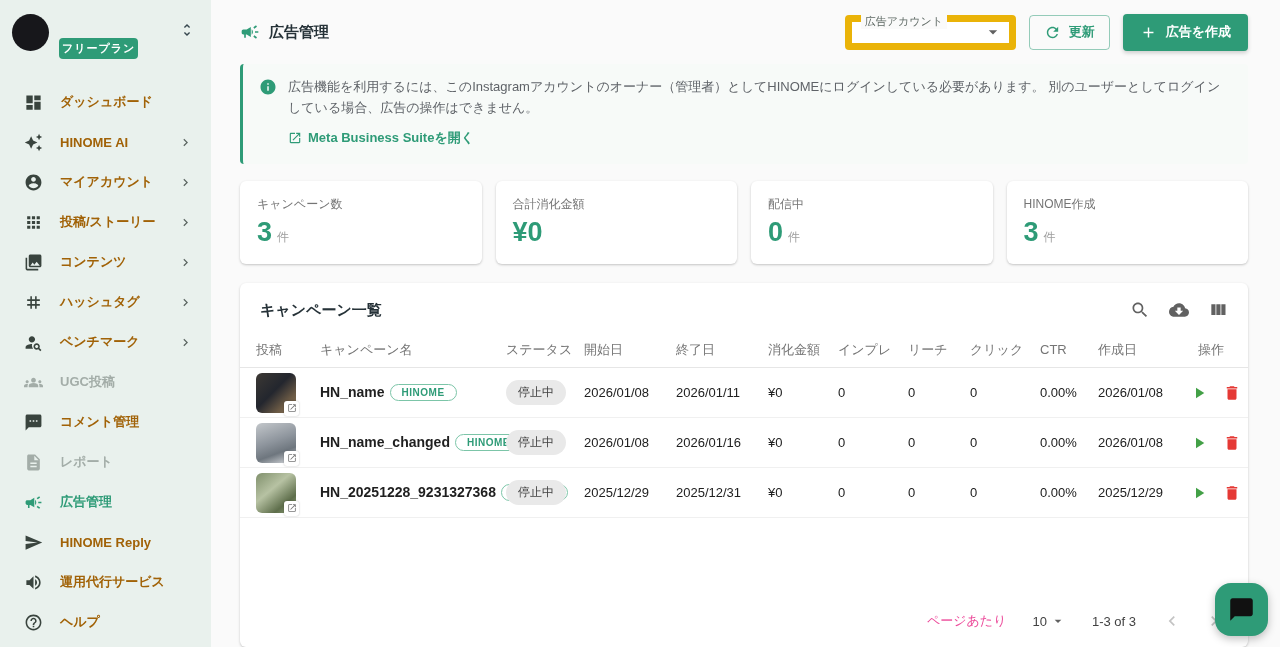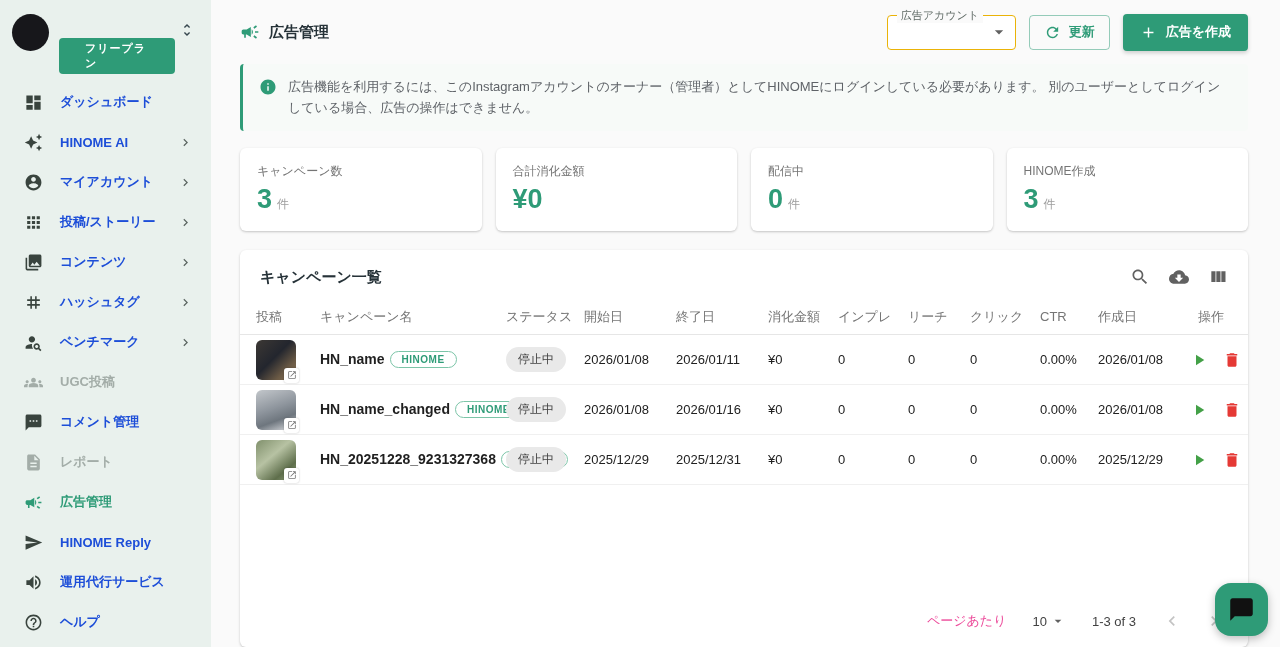--- a/index.html
+++ b/index.html
@@ -4,41 +4,41 @@
 <style>
   * { margin:0; padding:0; box-sizing:border-box; }
   html,body { width:1280px; height:647px; overflow:hidden; }
   body { font-family:"Liberation Sans","DejaVu Sans",sans-serif; background:#fafafa; }
   .app { display:flex; width:1280px; height:647px; }
 
   
   .sidebar { width:211px; flex-shrink:0; background:#e9f1ed; padding:12px 8px 0 8px; display:flex; flex-direction:column; overflow:hidden; }
   .profile { display:flex; align-items:flex-start; padding:2px 4px 0 4px; height:58px; }
   .avatar { width:37px; height:37px; border-radius:50%; background:#17171b; flex-shrink:0; }
-  .plan-badge { background:#2e9b77; color:#fff; font-size:11px; font-weight:700; padding:3px 26px; border-radius:4px; margin-left:10px; margin-top:24px; letter-spacing:1px; }
+  .plan-badge { background:#2e9b77; color:#fff; font-size:11px; font-weight:700; padding:3px 3px; border-radius:4px; margin-left:10px; margin-top:24px; letter-spacing:1px; }
   .collapse-btn { margin-left:auto; background:none; border:none; cursor:pointer; padding:4px; margin-top:4px; }
   .collapse-btn svg { width:16px; height:16px; fill:#37474f; }
   .nav { margin-top:12px; display:flex; flex-direction:column; }
-  .nav-item { display:flex; align-items:center; height:40px; padding:0 10px 0 16px; gap:17px; color:#1d4ed8; font-size:13px; font-weight:700; cursor:pointer; border-radius:6px; white-space:nowrap; }
+  .nav-item { display:flex; align-items:center; height:40px; padding:0 10px 0 16px; gap:17px; color:#a16207; font-size:13px; font-weight:700; cursor:pointer; border-radius:6px; white-space:nowrap; }
   .nav-item .nav-icon { display:flex; width:19px; flex-shrink:0; }
   .nav-item svg { width:19px; height:19px; fill:#39443e; }
   .nav-item .nav-chevron { margin-left:auto; display:flex; }
   .nav-item .nav-chevron svg { width:15px; height:15px; fill:#5c6662; }
   .nav-item.active { color:#2e9b77; }
   .nav-item.active svg { fill:#2e9b77; }
   .nav-item.disabled { color:#a3ada8; }
   .nav-item.disabled svg { fill:#a3ada8; }
 
   
   .main { flex:1; display:flex; flex-direction:column; padding:0 32px 0 29px; overflow:hidden; }
   .page-header { height:64px; display:flex; align-items:center; flex-shrink:0; }
   .page-title { display:flex; align-items:center; gap:9px; font-size:15px; font-weight:700; color:#263238; }
   .page-title svg { width:20px; height:20px; fill:#2e9b77; }
   .header-actions { margin-left:auto; display:flex; align-items:center; gap:13px; }
-  .select-field { position:relative; width:129px; height:35px; border:1px solid #eab308; border-radius:4px; background:#fff; display:flex; align-items:center; cursor:pointer; }
+  .select-field { position:relative; width:171px; height:35px; border:7px solid #eab308; border-radius:4px; background:#fff; display:flex; align-items:center; cursor:pointer; }
   .select-label { position:absolute; top:-8px; left:9px; font-size:11px; color:#5f6a65; background:#fafafa; padding:0 4px; }
   .select-caret { margin-left:auto; margin-right:6px; display:flex; }
   .select-caret svg { width:20px; height:20px; fill:#616161; }
   .btn-refresh { height:35px; padding:0 14px; border:1px solid rgba(46,155,119,.5); background:transparent; color:#2e9b77; border-radius:4px; font-size:13px; font-weight:700; display:flex; align-items:center; gap:8px; cursor:pointer; font-family:inherit; }
   .btn-refresh svg { width:17px; height:17px; fill:#2e9b77; }
   .btn-create { height:37px; padding:0 17px; border:none; background:#2e9b77; color:#fff; border-radius:4px; font-size:13px; font-weight:700; display:flex; align-items:center; gap:9px; cursor:pointer; box-shadow:0 2px 4px rgba(0,0,0,.18); font-family:inherit; }
   .btn-create svg { width:17px; height:17px; fill:#fff; }
 
   
   .alert { border-left:3px solid #2e9b77; border-radius:4px; background:#f7faf8; padding:13px 16px 12px 16px; display:flex; gap:11px; flex-shrink:0; }
@@ -291,20 +291,26 @@
 
     <div class="alert">
       <span class="alert-icon">
           <svg viewBox="0 0 24 24">
             <path d="M12 2C6.48 2 2 6.48 2 12s4.48 10 10 10 10-4.48 10-10S17.52 2 12 2zm1 15h-2v-6h2v6zm0-8h-2V7h2v2z"></path>
           </svg>
         </span>
       <div class="alert-body">
         <span>広告機能を利用するには、このInstagramアカウントのオーナー（管理者）としてHINOMEにログインしている必要があります。 別のユーザーとしてログインしている場合、広告の操作はできません。</span>
         <br>
+        <a class="alert-link">
+          <svg viewBox="0 0 24 24">
+              <path d="M19 19H5V5h7V3H5c-1.11 0-2 .9-2 2v14c0 1.1.89 2 2 2h14c1.1 0 2-.9 2-2v-7h-2v7zM14 3v2h3.59l-9.83 9.83 1.41 1.41L19 6.41V10h2V3h-7z"></path>
+            </svg>
+          <span>Meta Business Suiteを開く</span>
+        </a>
       </div>
     </div>
 
     <div class="stats">
       <div class="stat-card">
         <div class="stat-label">キャンペーン数</div>
         <div class="stat-value"><span>3</span><span class="stat-unit">件</span></div>
       </div>
       <div class="stat-card">
         <div class="stat-label">合計消化金額</div>

